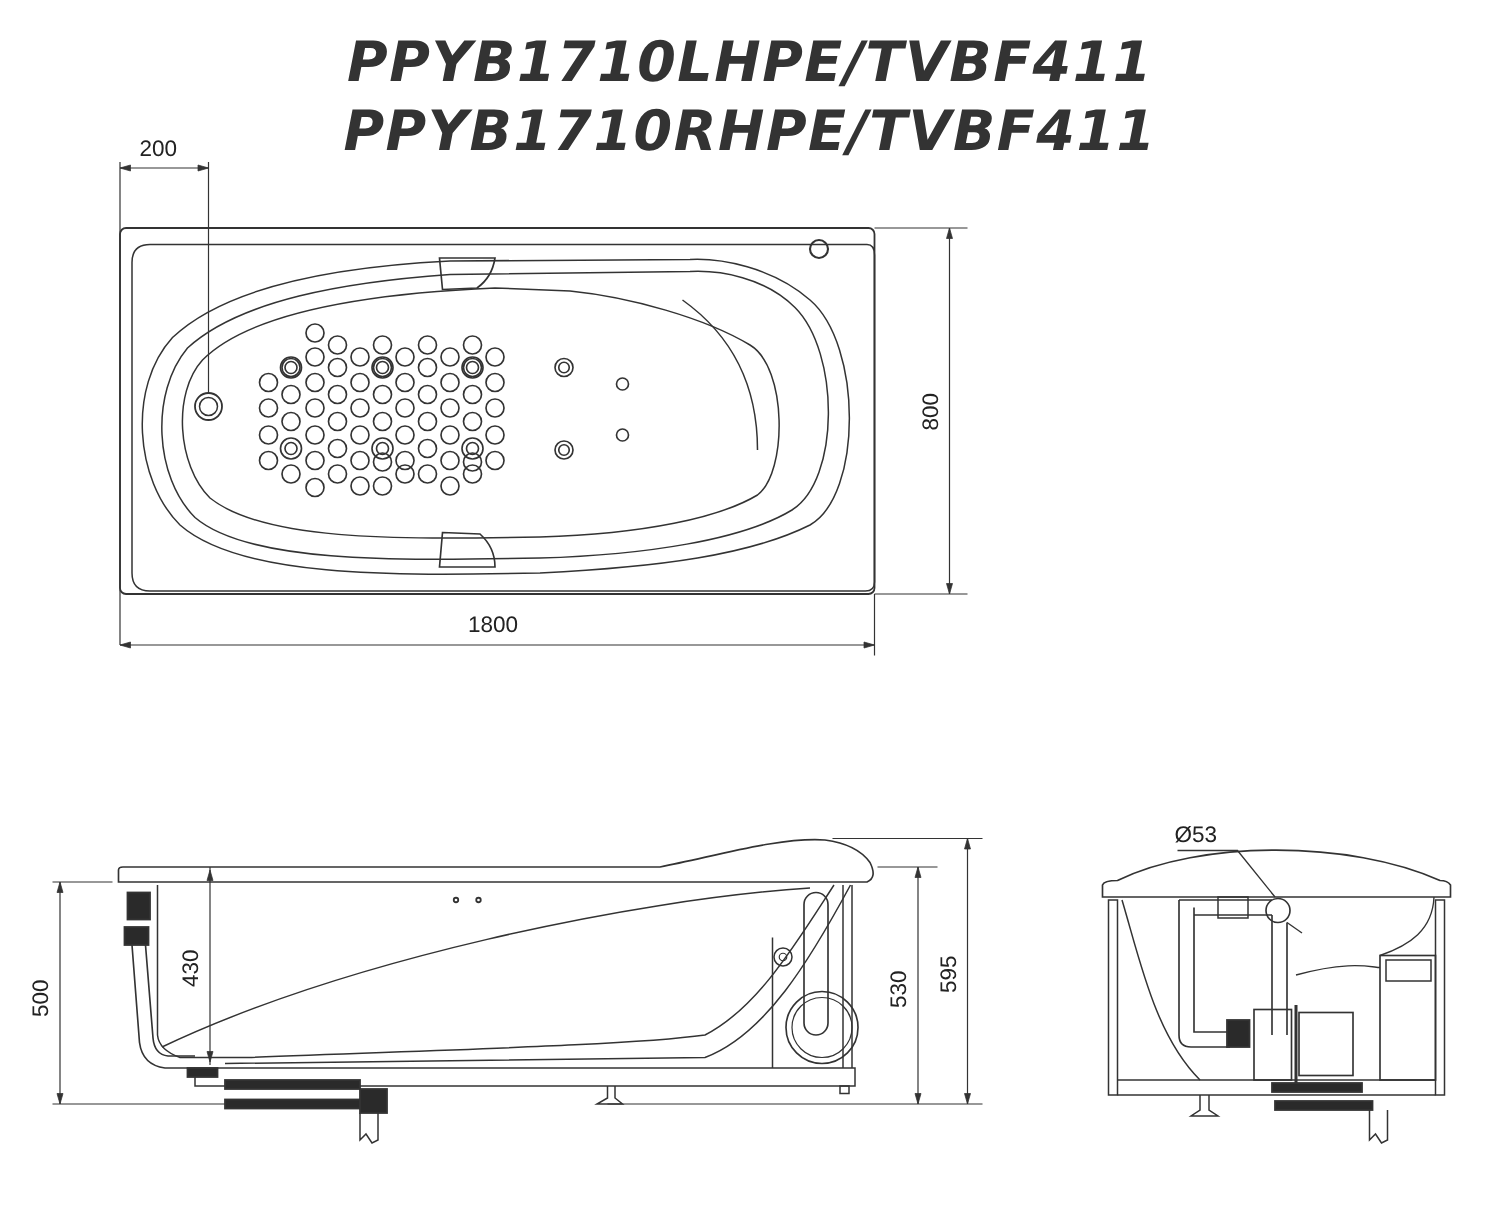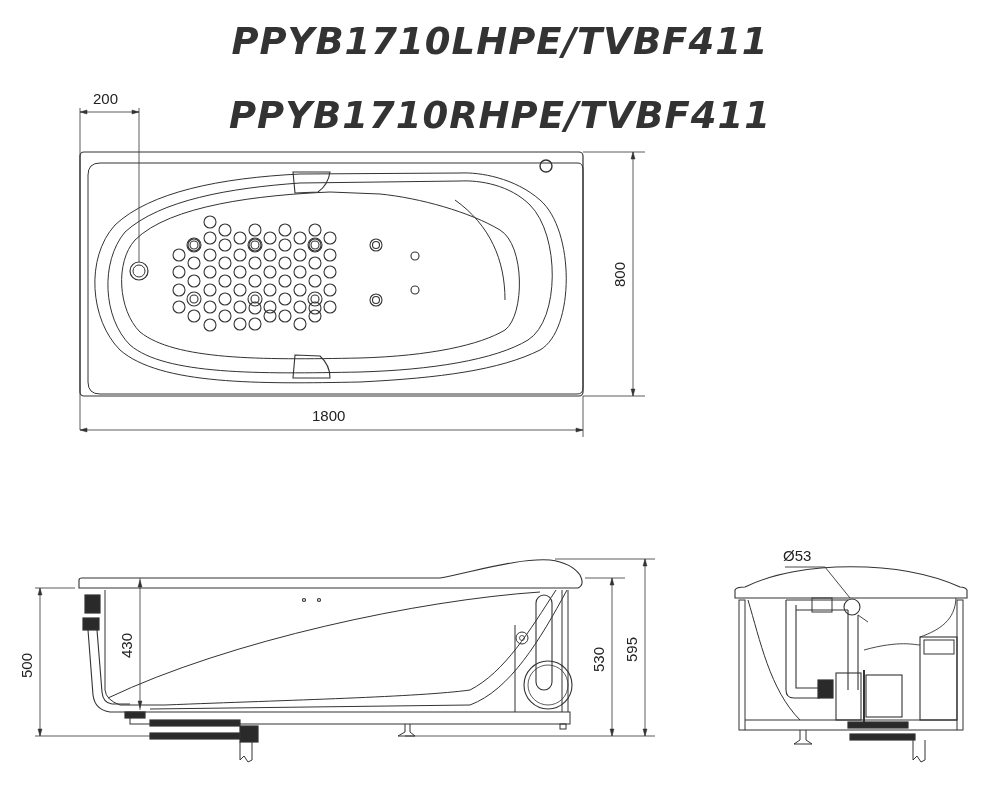--- a/index.html
+++ b/index.html
@@ -1,19 +1,19 @@
 <!DOCTYPE html>
 <html><head>
 <meta charset="utf-8">
 <style>
   html,body{margin:0;padding:0;background:#ffffff;}
   body{width:1000px;height:811px;position:relative;overflow:hidden;font-family:"Liberation Sans",sans-serif;}
   .title{position:absolute;left:0;width:1000px;text-align:center;font-family:"DejaVu Sans",sans-serif;font-weight:bold;font-style:italic;font-size:37px;color:#333333;letter-spacing:1px;line-height:40px;}
   #t1{top:22px;}
-  #t2{top:68px;margin-top:28px;}
+  #t2{top:68px;}
   svg{position:absolute;left:0;top:0;}
   .dim{font-family:"Liberation Sans",sans-serif;font-size:15px;fill:#222;}
 </style>
 </head>
 <body>
 
 <div class="title" id="t1">PPYB1710LHPE/TVBF411</div>
 <div class="title" id="t2">PPYB1710RHPE/TVBF411</div>
 
 <svg width="1000" height="811" viewBox="0 0 1000 811" fill="none" stroke="#333" stroke-width="1.2">

